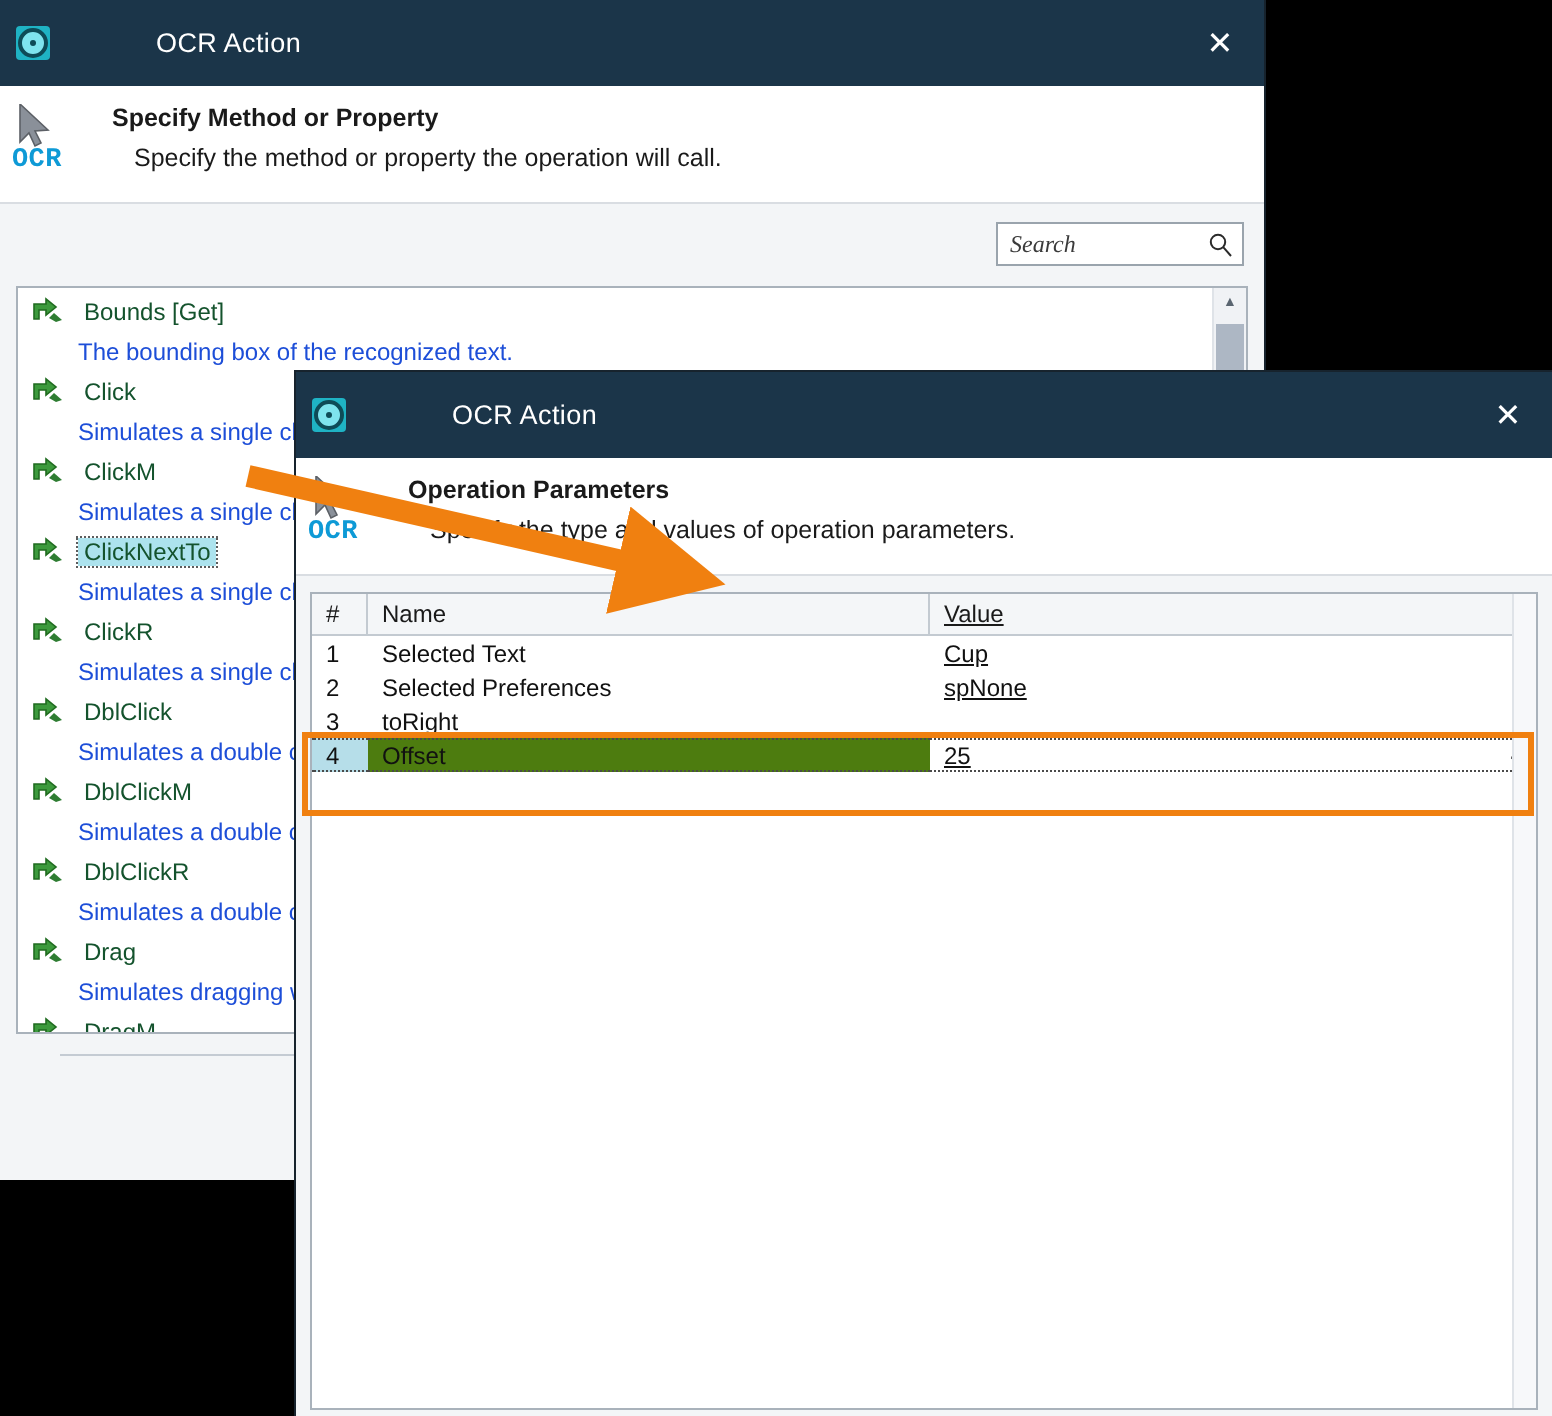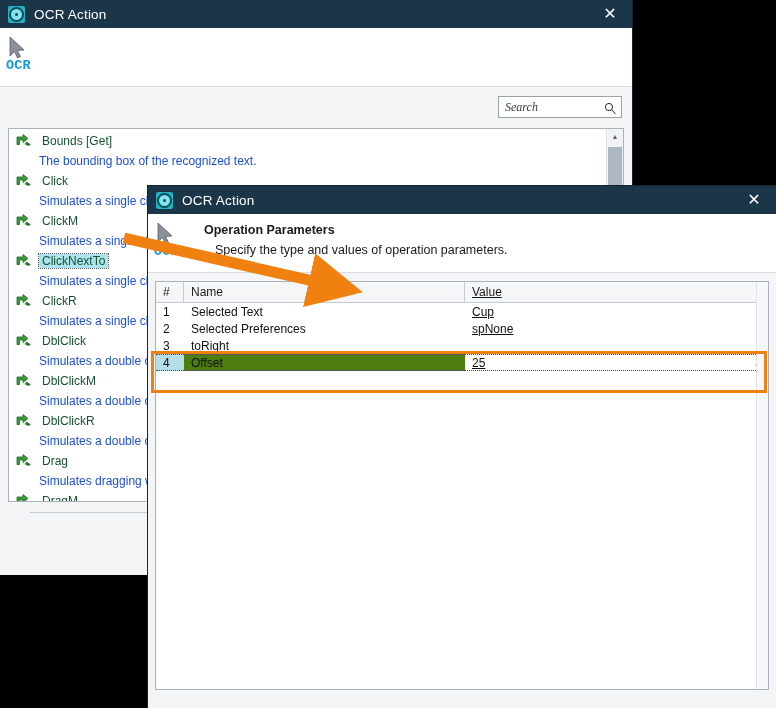--- a/index.html
+++ b/index.html
@@ -8,22 +8,22 @@
     width: 776px; height: 708px;
     background: #000000;
     font-family: "Liberation Sans", sans-serif;
     overflow: hidden;
   }
   .root { position: relative; width: 776px; height: 708px; background: #000; }
 
   
   .dialog { position: absolute; background: #ffffff; }
   .titlebar {
-    height: 28px; background: #1b3549; display: flex; align-items: center;
-    padding: 0 0 0 8px; color: #ffffff;
+    height: 43px; background: #1b3549; display: flex; align-items: center;
+    padding: 0 0 0 8px; color: #ffffff; gap: 44px;
   }
   .tb-icon {
     width: 17px; height: 17px; flex: 0 0 17px; margin-right: 9px;
     background: #1fb3c4; border-radius: 2px;
     display: flex; align-items: center; justify-content: center;
     position: relative;
   }
   .tb-icon::before {
     content: ""; width: 11px; height: 11px; border-radius: 50%;
     border: 2px solid #0e4b57; background: #7fe4ee;
@@ -153,20 +153,24 @@
       <span class="tb-title">OCR Action</span>
       <span class="tb-close">✕</span>
     </div>
 
     <div class="banner">
       <div class="banner-icon">
         <svg class="cursor-arrow" width="17" height="22" viewBox="0 0 17 22">
           <path d="M1 0 L1 19 L5.5 14.5 L8.5 21 L11.5 19.5 L8.5 13.5 L15 13 Z" fill="#8a9099" stroke="#5c6066" stroke-width="0.8"></path>
         </svg>
         <span class="ocr-word">OCR</span>
+      </div>
+      <div class="banner-text">
+        <div class="banner-title">Specify Method or Property</div>
+        <div class="banner-sub">Specify the method or property the operation will call.</div>
       </div>
     </div>
 
     <div class="body">
       <div class="searchrow">
         <div class="searchbox">
           <span class="ph">Search</span>
           <span class="mag">
             <svg width="13" height="13" viewBox="0 0 13 13">
               <circle cx="5" cy="5" r="3.6" fill="none" stroke="#2a2a2a" stroke-width="1"></circle>

